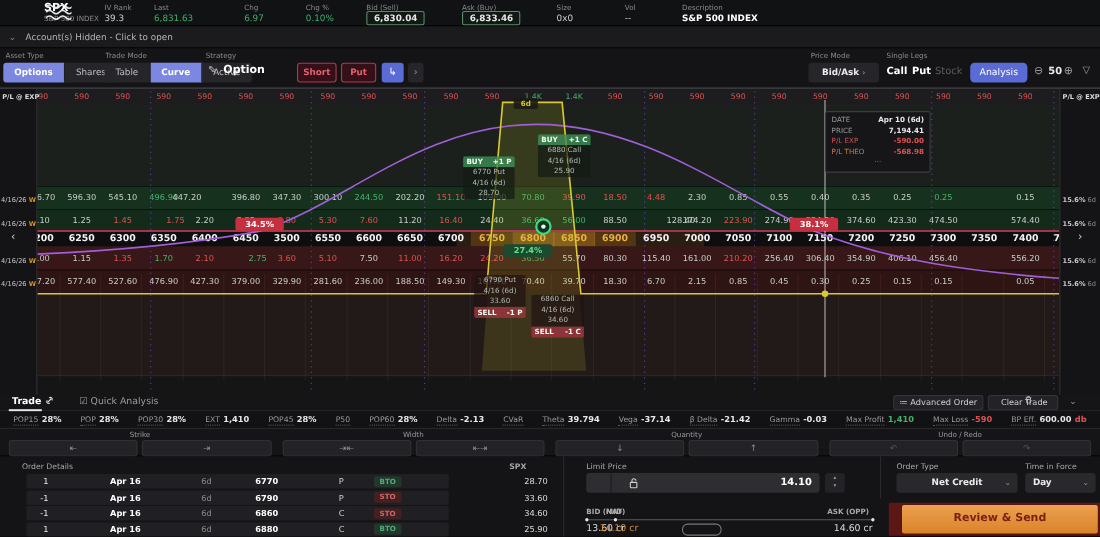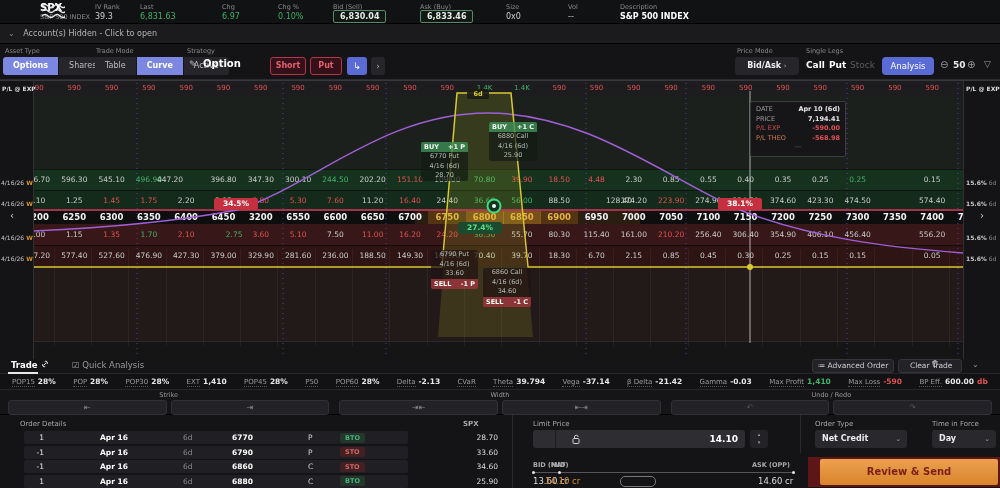--- a/index.html
+++ b/index.html
@@ -181,21 +181,21 @@
         <span class="cell" style="left: 768.3px; color: rgb(201, 205, 201);">0.25</span>
         <span class="cell" style="left: 805.6px; color: rgb(67, 179, 107);">0.25</span>
         <span class="cell" style="left: 842.9px; color: rgb(201, 205, 201);"></span>
         <span class="cell" style="left: 880.2px; color: rgb(201, 205, 201);">0.15</span>
         <span class="cell" style="left: 917.5px; color: rgb(201, 205, 201);"></span>
       </div>
     <div class="cells" id="row1" style="top:109px;height:21px;font-size:7.5px;line-height:21px;z-index:5;">
         <span class="cell" style="left: -15px; color: rgb(201, 205, 201);">1.10</span>
         <span class="cell" style="left: 22.3px; color: rgb(201, 205, 201);">1.25</span>
         <span class="cell" style="left: 59.6px; color: rgb(224, 82, 82);">1.45</span>
-        <span class="cell" style="left: 96.9px; color: rgb(224, 82, 82);">1.75</span>
+        <span class="cell" style="left: 96.9px; color: rgb(224, 82, 82); text-align: right;">1.75</span>
         <span class="cell" style="left: 134.2px; color: rgb(201, 205, 201);">2.20</span>
         <span class="cell" style="left: 171.5px; color: rgb(201, 205, 201);">2.85</span>
         <span class="cell" style="left: 208.8px; color: rgb(224, 82, 82);">3.80</span>
         <span class="cell" style="left: 246.1px; color: rgb(224, 82, 82);">5.30</span>
         <span class="cell" style="left: 283.4px; color: rgb(224, 82, 82);">7.60</span>
         <span class="cell" style="left: 320.7px; color: rgb(201, 205, 201);">11.20</span>
         <span class="cell" style="left: 358px; color: rgb(224, 82, 82);">16.40</span>
         <span class="cell" style="left: 395.3px; color: rgb(201, 205, 201);">24.40</span>
         <span class="cell" style="left: 432.6px; color: rgb(67, 179, 107);">36.60</span>
         <span class="cell" style="left: 469.9px; color: rgb(67, 179, 107);">56.00</span>
@@ -212,21 +212,21 @@
         <span class="cell" style="left: 880.2px; color: rgb(201, 205, 201);">574.40</span>
         <span class="cell" style="left: 917.5px; color: rgb(201, 205, 201);"></span>
       </div>
     <div class="cells" id="strike-cells" style="top:130px;height:13px;font-size:8.5px;line-height:13px;font-weight:bold;z-index:5;">
         <span class="cell" style="left: -15px; color: rgb(242, 242, 244);">6200</span>
         <span class="cell" style="left: 22.3px; color: rgb(242, 242, 244);">6250</span>
         <span class="cell" style="left: 59.6px; color: rgb(242, 242, 244);">6300</span>
         <span class="cell" style="left: 96.9px; color: rgb(242, 242, 244);">6350</span>
         <span class="cell" style="left: 134.2px; color: rgb(242, 242, 244);">6400</span>
         <span class="cell" style="left: 171.5px; color: rgb(242, 242, 244);">6450</span>
-        <span class="cell" style="left: 208.8px; color: rgb(242, 242, 244);">3200</span>
+        <span class="cell" style="left: 208.8px; color: rgb(242, 242, 244);">3500</span>
         <span class="cell" style="left: 246.1px; color: rgb(242, 242, 244);">6550</span>
         <span class="cell" style="left: 283.4px; color: rgb(242, 242, 244);">6600</span>
         <span class="cell" style="left: 320.7px; color: rgb(242, 242, 244);">6650</span>
         <span class="cell" style="left: 358px; color: rgb(242, 242, 244);">6700</span>
         <span class="cell" style="left: 395.3px; color: rgb(232, 177, 63); background: rgba(190, 120, 30, 0.28);">6750</span>
         <span class="cell" style="left: 432.6px; color: rgb(232, 177, 63); background: rgba(214, 140, 40, 0.45);">6800</span>
         <span class="cell" style="left: 469.9px; color: rgb(232, 177, 63); background: rgba(214, 140, 40, 0.45);">6850</span>
         <span class="cell" style="left: 507.2px; color: rgb(232, 177, 63); background: rgba(190, 120, 30, 0.28);">6900</span>
         <span class="cell" style="left: 544.5px; color: rgb(242, 242, 244);">6950</span>
         <span class="cell" style="left: 581.8px; color: rgb(242, 242, 244);">7000</span>
@@ -472,20 +472,27 @@
         </div>
       </div>
       <div class="agroup">
         <div class="aglab">Width</div>
         <div class="abtns">
           <div class="abtn">⇥⇤</div>
           <div class="abtn">⇤⇥</div>
         </div>
       </div>
       <div class="agroup">
+        <div class="aglab">Quantity</div>
+        <div class="abtns">
+          <div class="abtn">↓</div>
+          <div class="abtn">↑</div>
+        </div>
+      </div>
+      <div class="agroup">
         <div class="aglab">Undo / Redo</div>
         <div class="abtns">
           <div class="abtn" style="color: rgb(85, 85, 90);">↶</div>
           <div class="abtn" style="color: rgb(85, 85, 90);">↷</div>
         </div>
       </div>
     </div>
 
   <div id="order">
     <div class="abs" style="left:512px;top:0;width:1px;height:73px;background:#2a2a2e;"></div>
@@ -545,21 +552,21 @@
         </span>
       <span style="position:absolute;left:22px;top:0;width:1px;height:18px;background:#1c1c1e;"></span>
       <span style="position:absolute;right:7px;top:0;line-height:18px;font-size:9px;font-weight:bold;color:#fff;">14.10</span>
     </div>
     <div class="abs" style="left:750px;top:15px;width:18px;height:18px;background:#232327;border-radius:3px;text-align:center;">
       <div style="font-size:5px;color:#9a9a9e;line-height:8px;">▴</div>
       <div style="font-size:5px;color:#9a9a9e;line-height:8px;">▾</div>
     </div>
 
     <span class="olab" style="left:815px;top:5px;">Order Type</span>
-    <div class="sel2" style="left:815px;top:15px;width:92px;">
+    <div class="sel2" style="left:815px;top:15px;width:110px;text-align:center;">
       <span>Net Credit</span>
       <span class="chev" style="position:absolute;right:6px;">⌄</span>
     </div>
     <span class="olab" style="left:932px;top:5px;">Time in Force</span>
     <div class="sel2" style="left:932px;top:15px;width:64px;">
       <span>Day</span>
       <span class="chev" style="position:absolute;right:6px;">⌄</span>
     </div>
 
     <div class="abs" style="left:533px;top:57px;width:262px;height:1px;background:#55555a;"></div>

